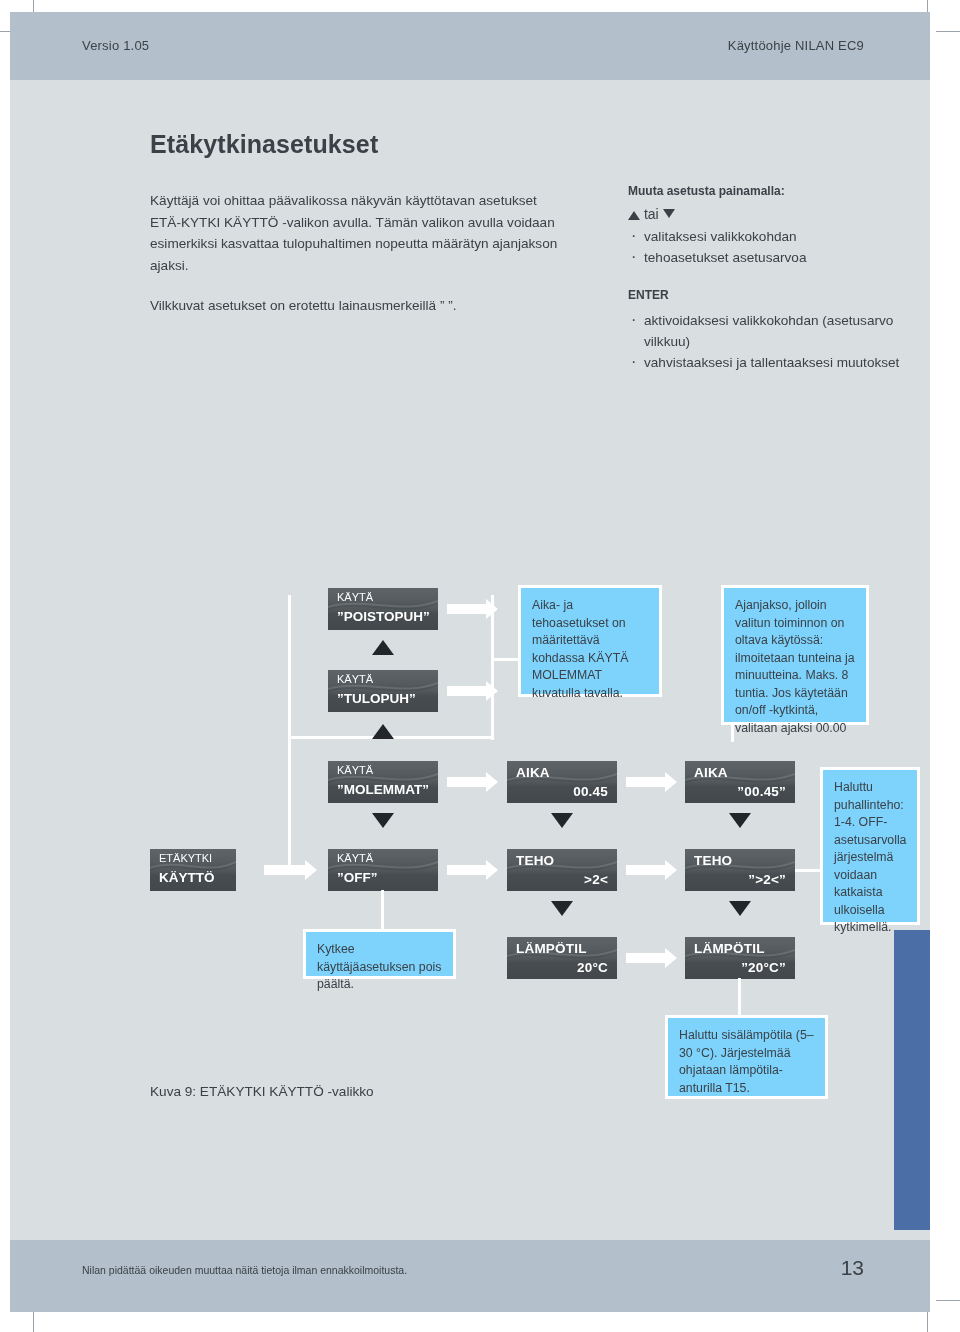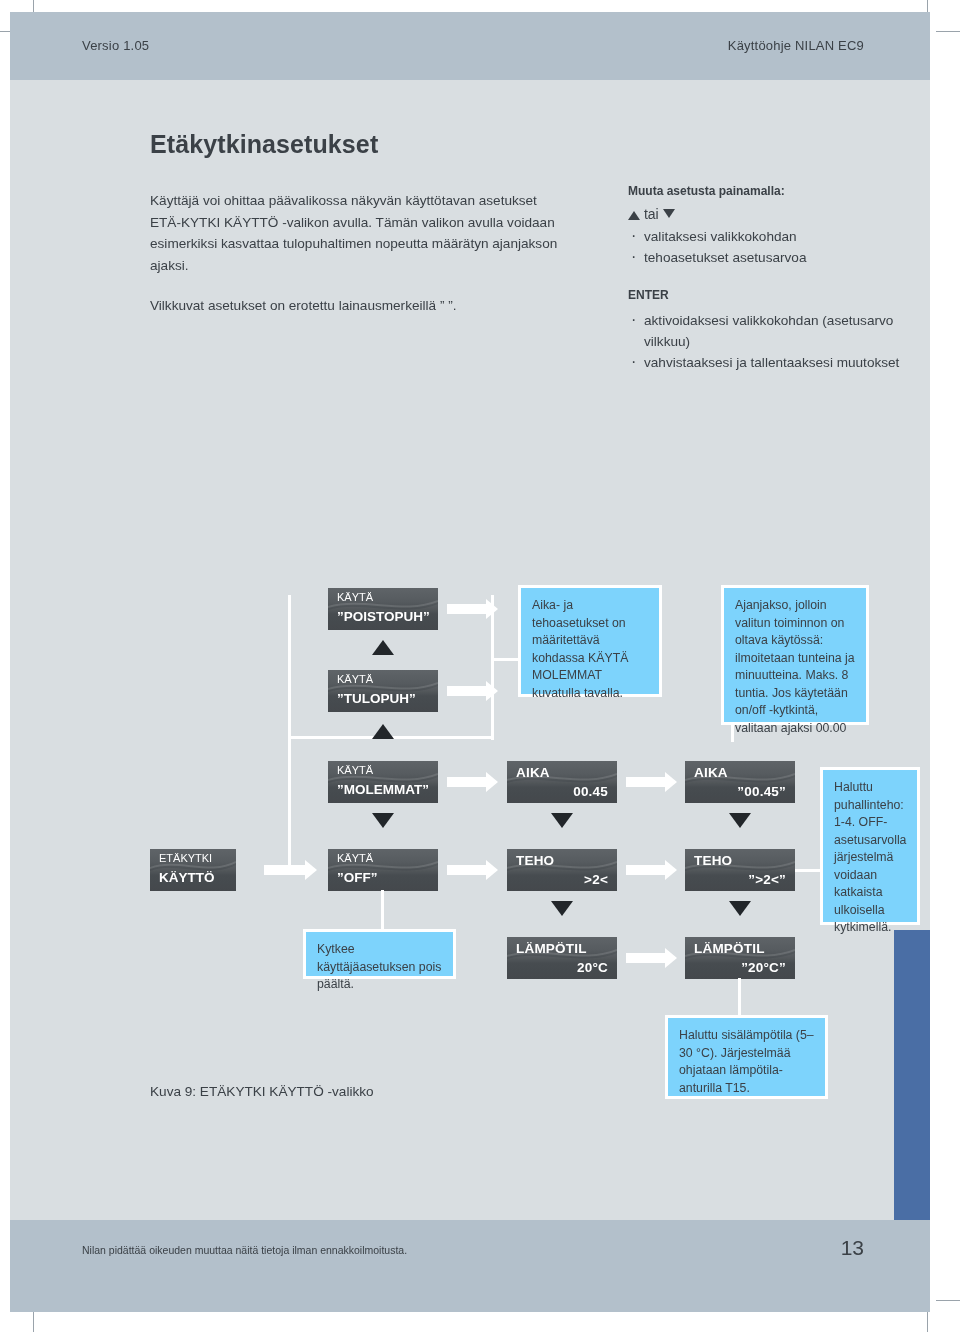--- a/index.html
+++ b/index.html
@@ -12,21 +12,21 @@
 
   
   #page{position:absolute;left:10px;top:12px;width:920px;height:1300px;background:#d9dee1;}
 
   
   #header{position:absolute;left:0;top:0;width:920px;height:68px;background:#b3c0cb;}
   #header .h-left{position:absolute;left:72px;top:26px;font-size:13px;color:#3b4147;letter-spacing:.2px;}
   #header .h-right{position:absolute;right:66px;top:26px;font-size:13px;color:#3b4147;letter-spacing:.2px;}
 
   
-  #footer{position:absolute;left:0;bottom:0;width:920px;height:92px;background:#b3c0cb;text-align:right;}
+  #footer{position:absolute;left:0;bottom:0;width:920px;height:72px;background:#b3c0cb;text-align:right;}
   #footer .f-left{position:absolute;left:72px;top:24px;font-size:10.5px;color:#3b4147;}
   #footer .f-page{position:absolute;right:66px;top:16px;font-size:21px;color:#3b4147;}
 
   
   #sidetab{position:absolute;right:0;top:918px;width:36px;height:300px;background:#4a6ea5;}
 
   
   #content{position:absolute;left:0;top:68px;width:920px;}
 
   h1.title{position:absolute;left:140px;top:50px;margin:0;font-size:25px;font-weight:bold;color:#3b4147;letter-spacing:.1px;}

